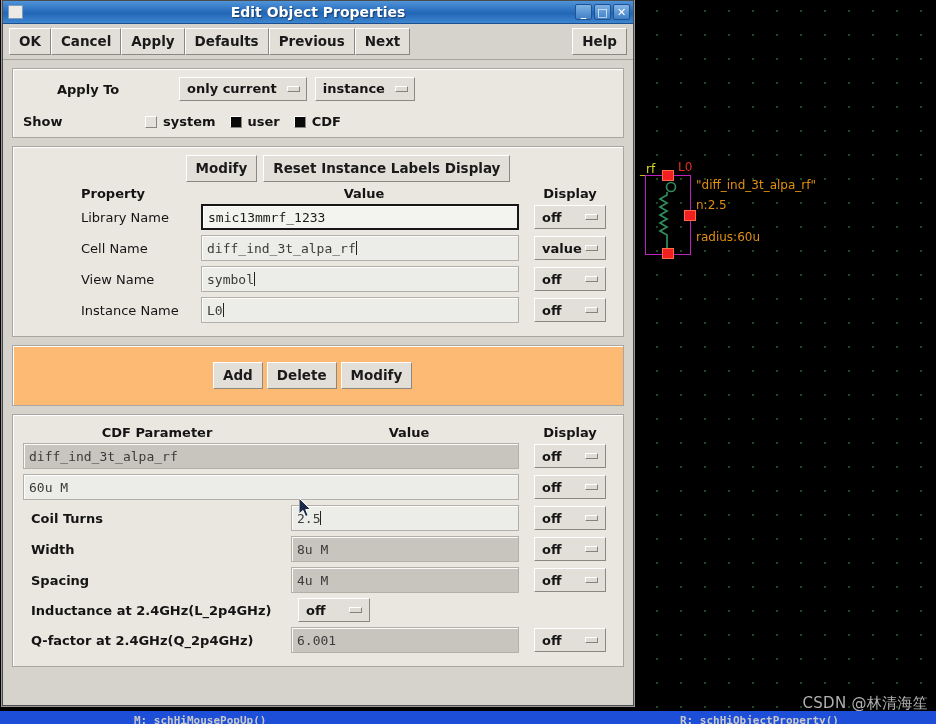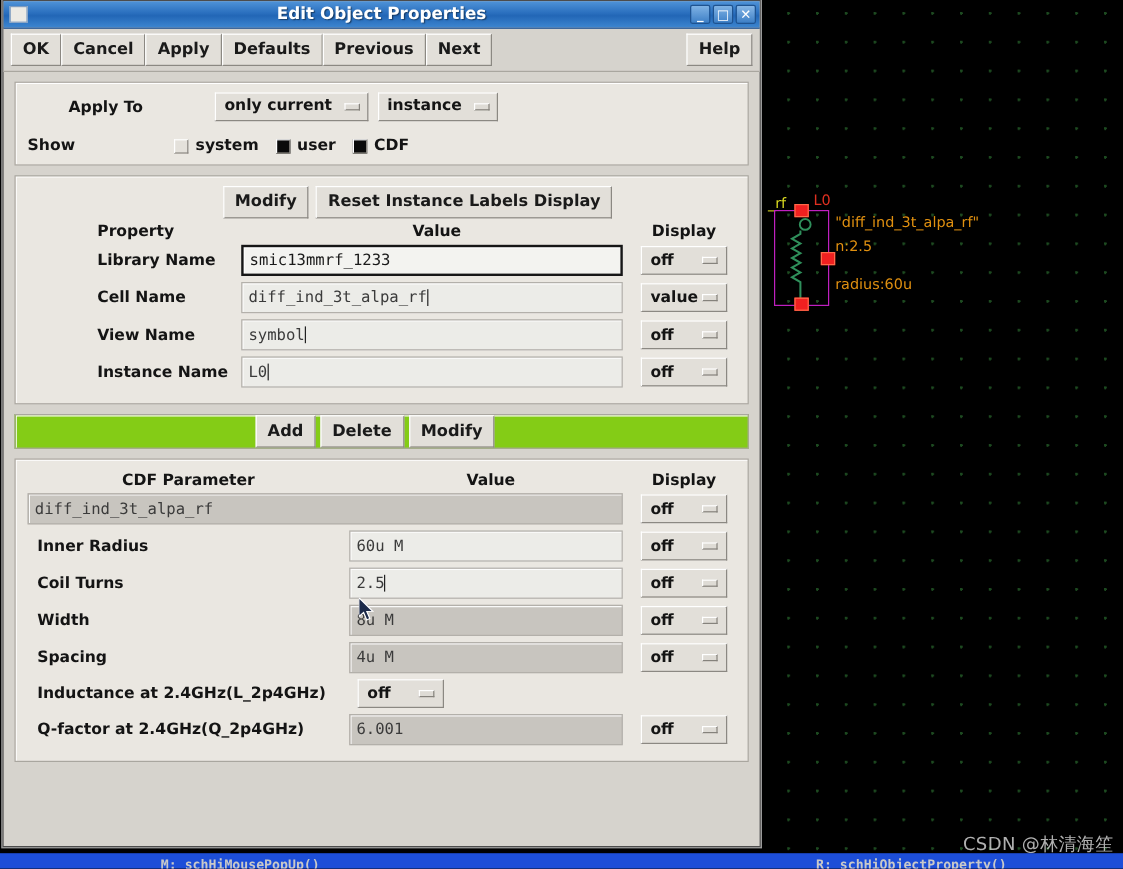--- a/index.html
+++ b/index.html
@@ -277,21 +277,21 @@
   .col-disp { width: 86px; text-align: center; }
   .hdr-row .lbl { font-size: 13px; }
 
   .prop-row { margin-bottom: 5px; }
   .prop-row .rowlabel {
     width: 178px;
     padding-left: 58px;
     box-sizing: border-box;
     font-family: "DejaVu Sans", sans-serif;
     font-size: 13px;
-    font-weight: bold;
+    font-weight: normal;
     color: #141414;
   }
   .field {
     flex: 1 1 auto;
     height: 26px;
     background: #ecece8;
     border: 1px solid #b3b0aa;
     box-shadow: inset 1px 1px 0 rgba(255,255,255,.9);
     box-sizing: border-box;
     display: flex;
@@ -337,23 +337,23 @@
     font-family: "DejaVu Sans", sans-serif;
     font-size: 13px;
     font-weight: bold;
     color: #141414;
   }
   .disp-wrap { width: 86px; display:flex; justify-content:center;}
 
   
   .strip {
     border: 1px solid #a9a69f;
-    background: #84cc16;
+    background: #fdba74;
     box-shadow: inset 1px 1px 0 #ffffff;
-    padding: 0 6px;
+    padding: 16px 6px;
     display: flex;
     gap: 4px;
     align-items: flex-start;
     box-sizing: border-box;
   }
   .strip .spacer { width: 190px; }
 
   
   .cdf-label {
     width: 268px;
@@ -550,21 +550,20 @@
           </span>
         <span class="disp-wrap">
           <span class="dispbtn">
             <span>off</span>
             <span class="opt-arrow"></span>
           </span>
         </span>
       </div>
 
       <div class="cdf-row">
-        <span class="cdf-label">Inner Radius</span>
         <span class="field">
             <span>60u M</span>
           </span>
         <span class="disp-wrap">
           <span class="dispbtn">
             <span>off</span>
             <span class="opt-arrow"></span>
           </span>
         </span>
       </div>

